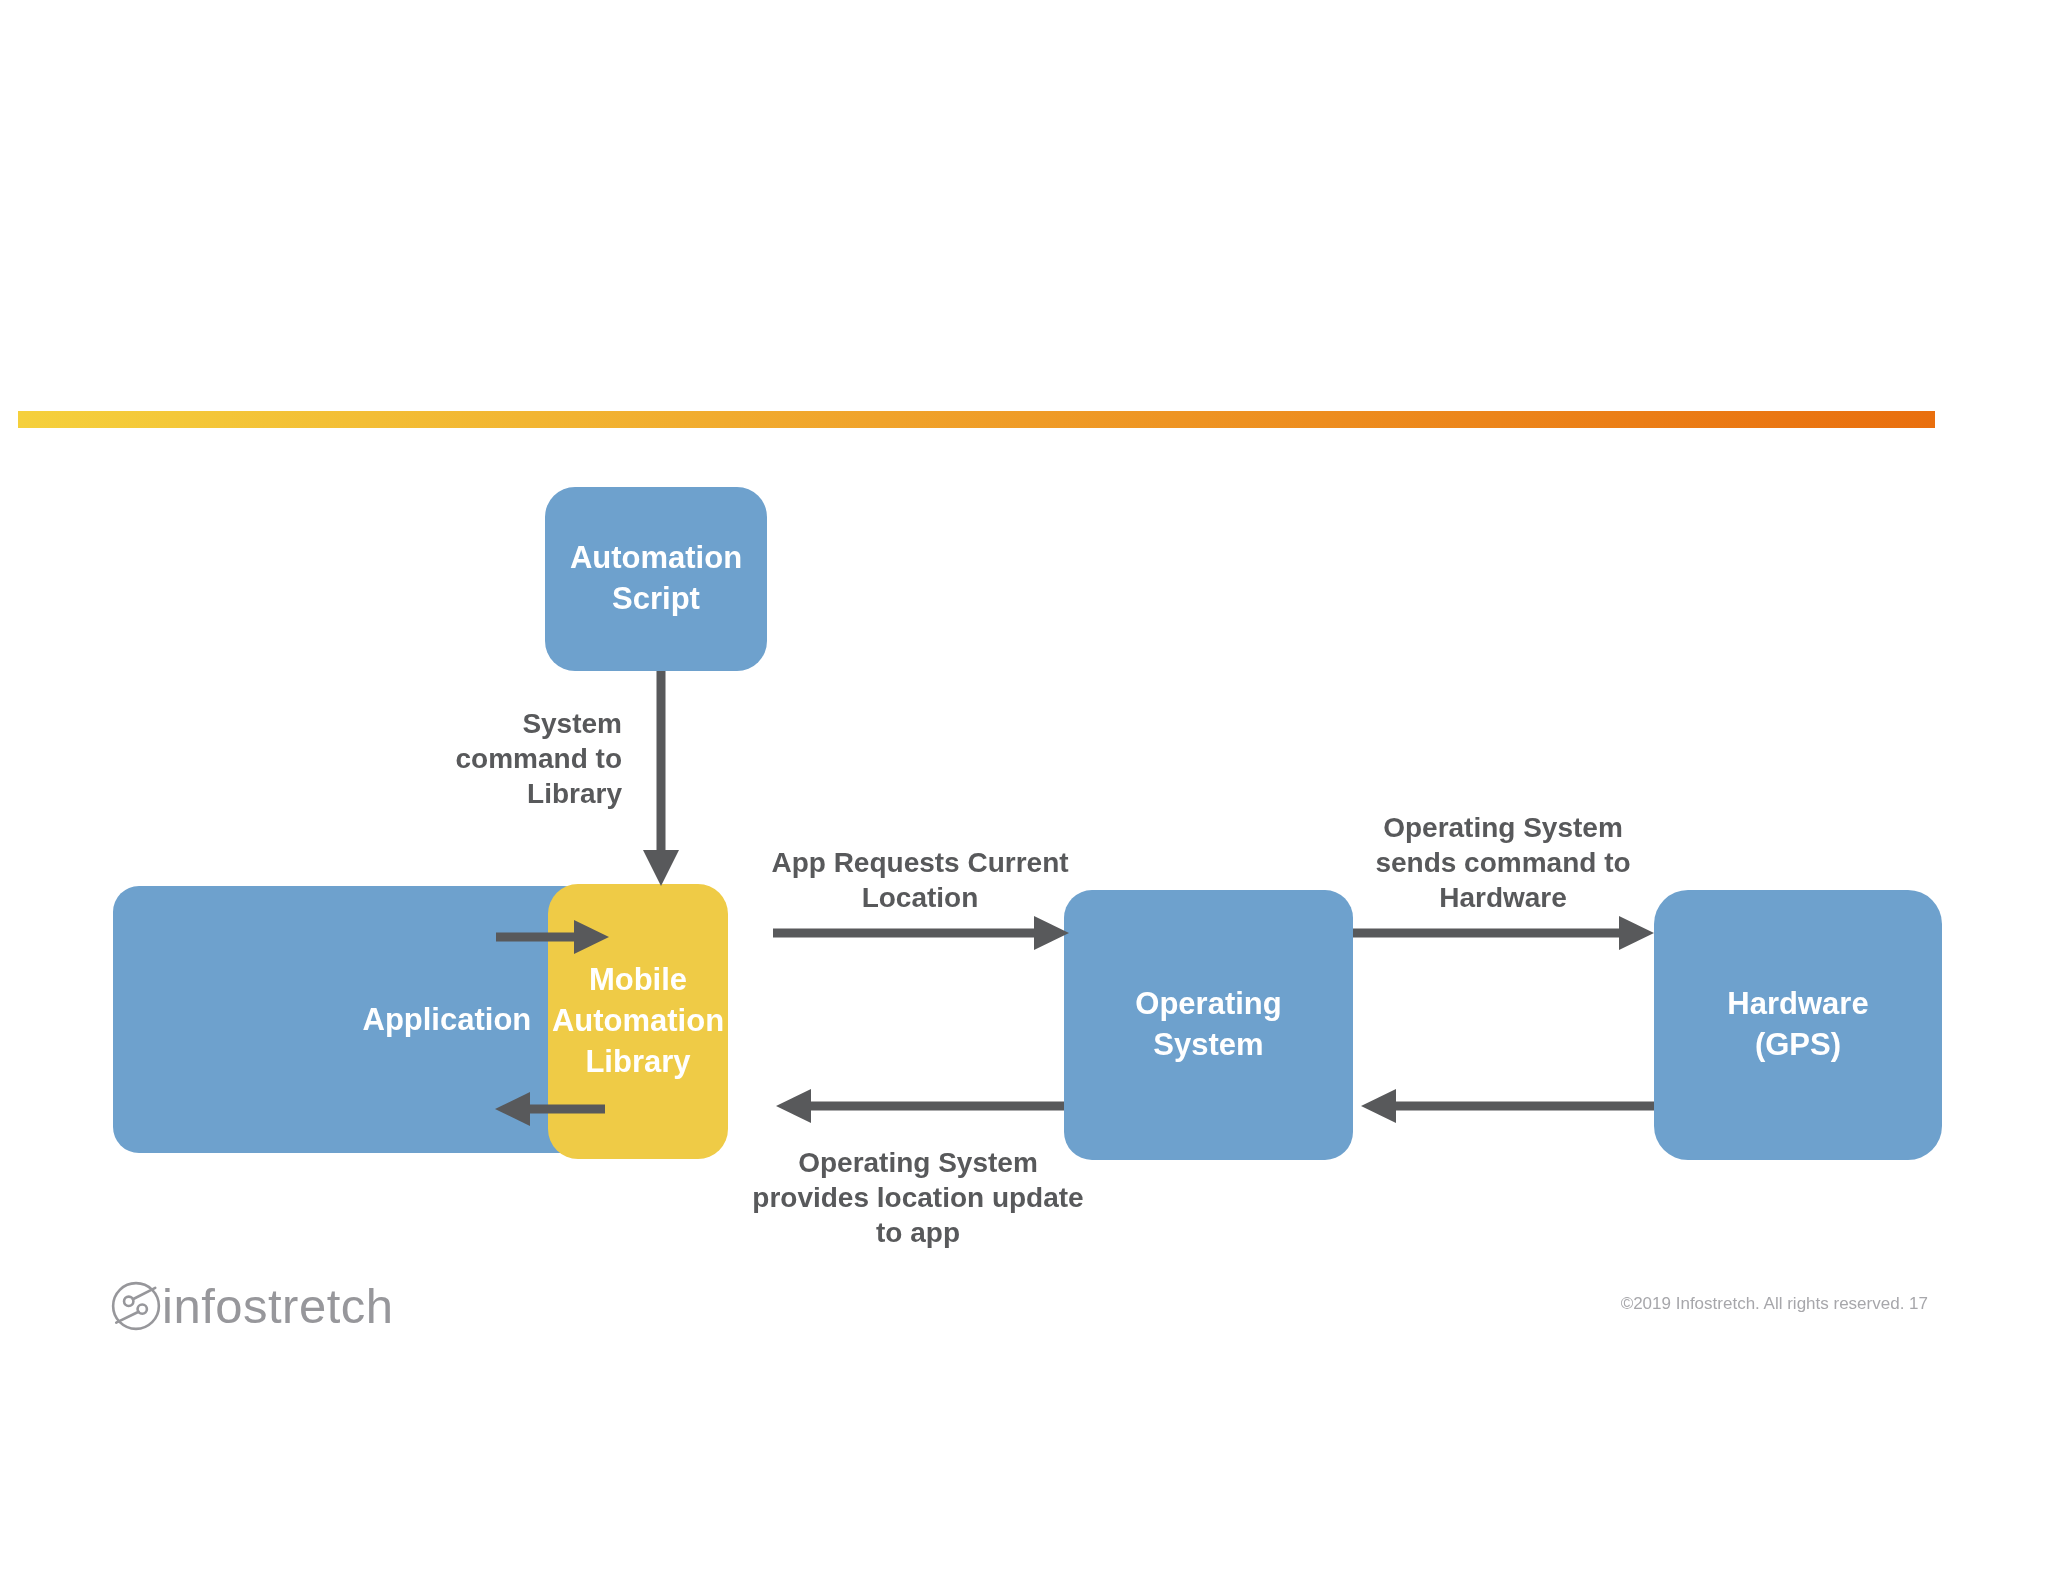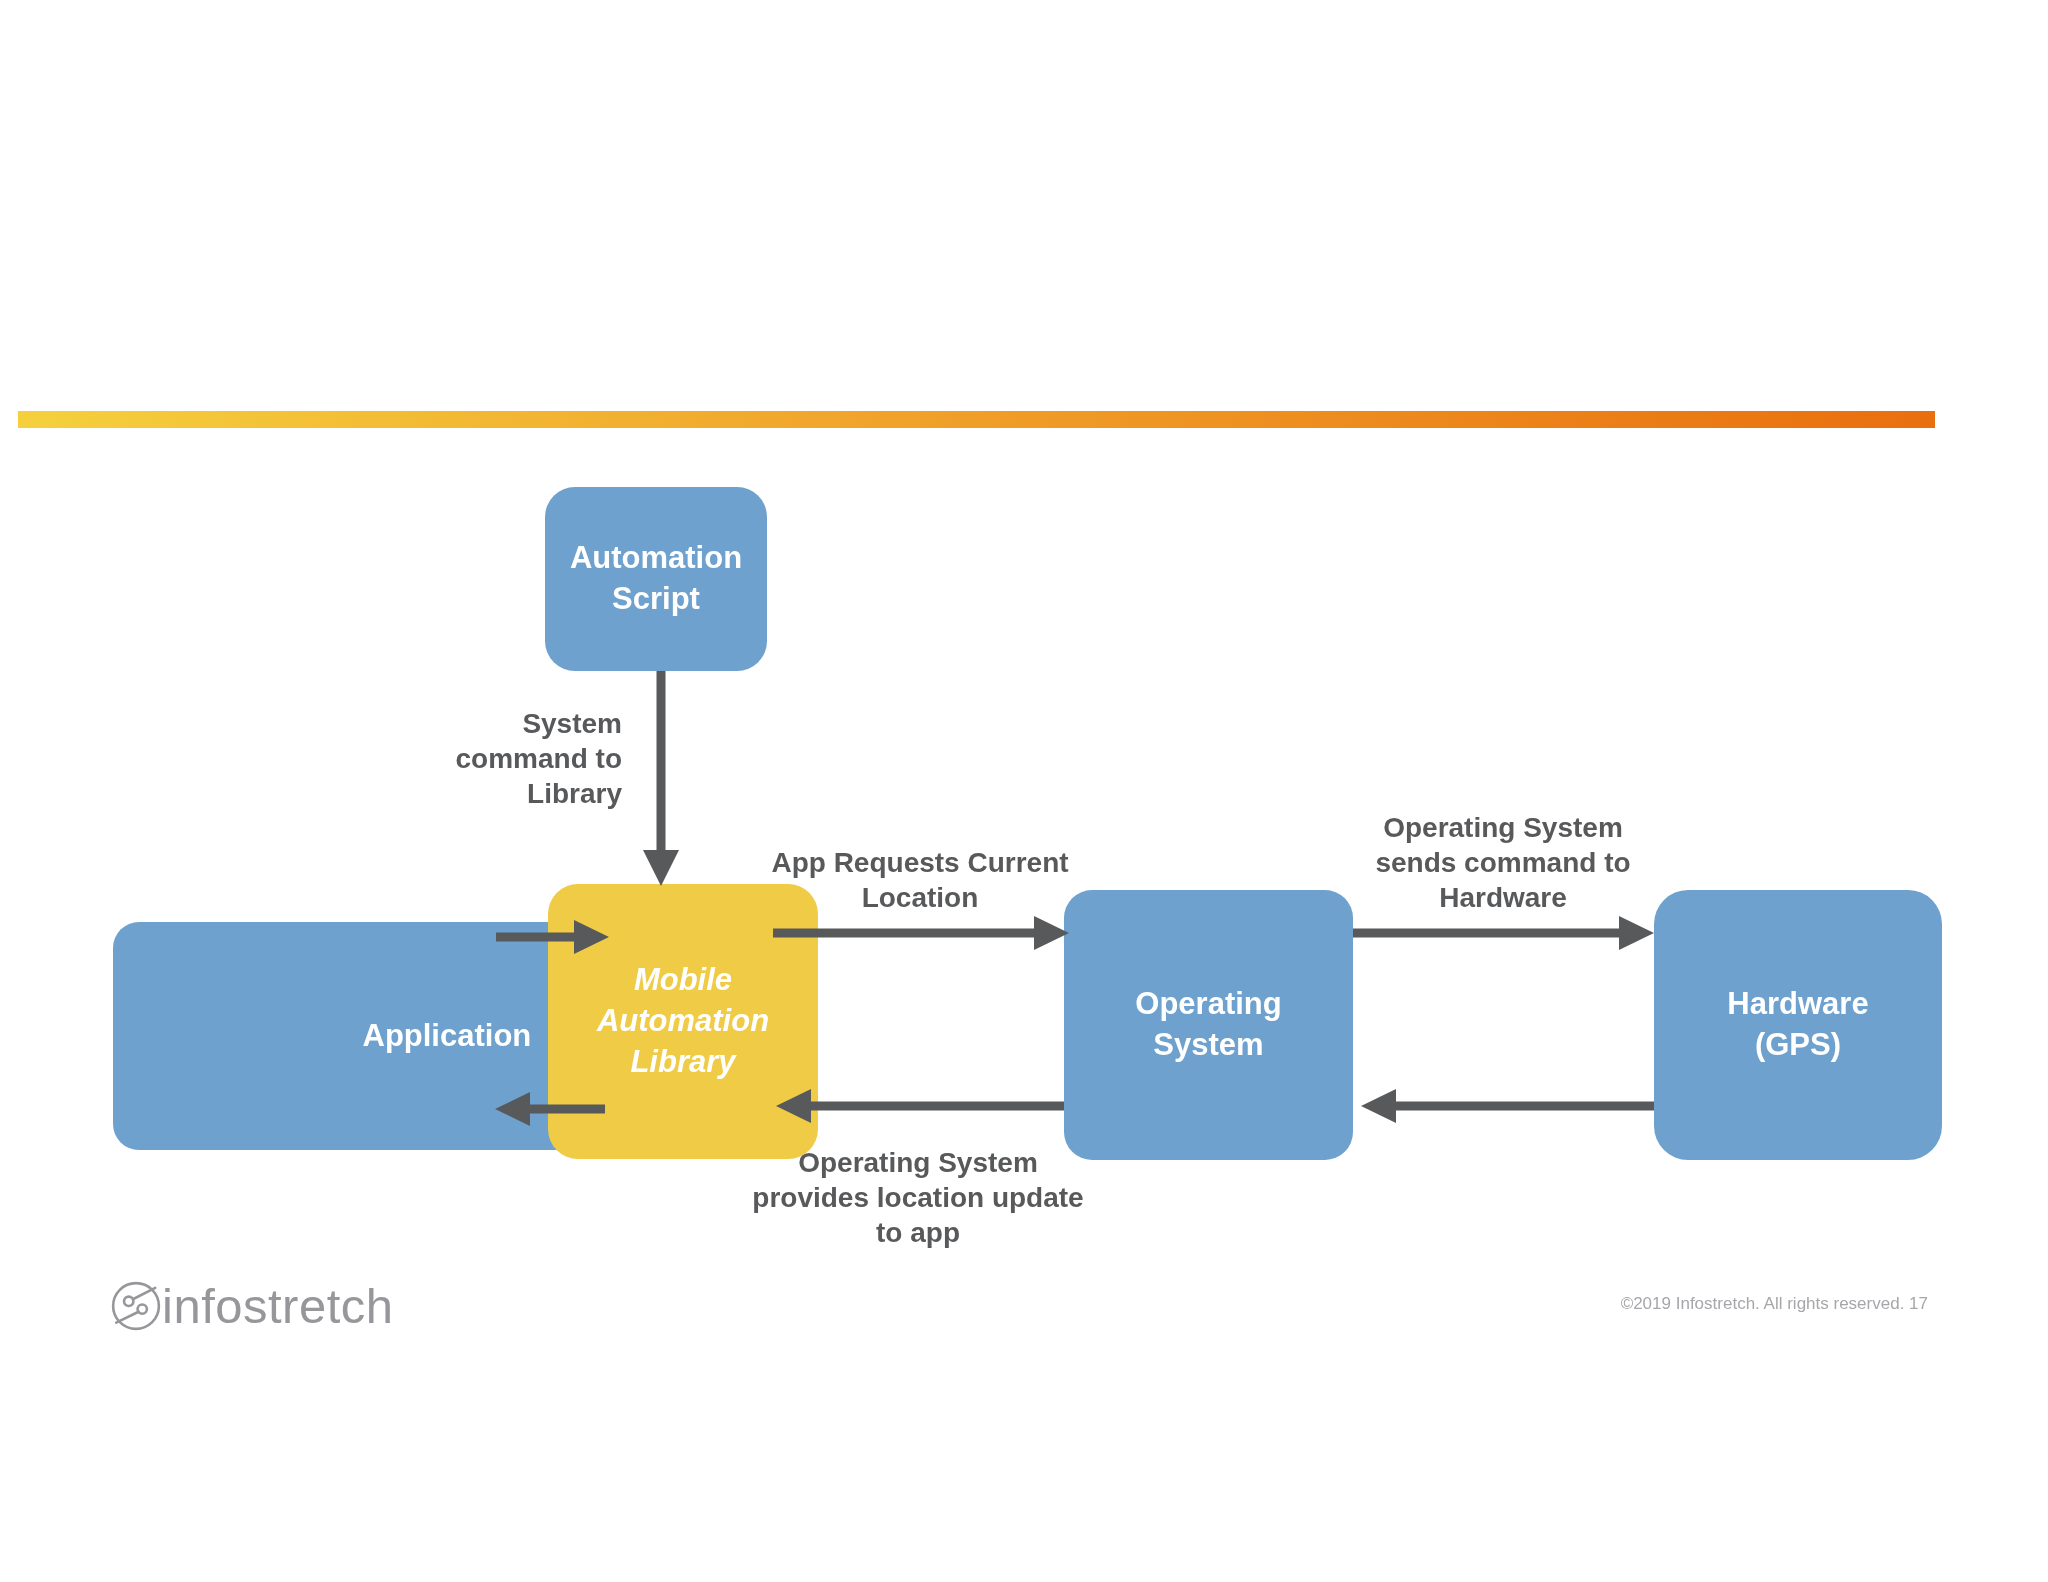--- a/index.html
+++ b/index.html
@@ -25,25 +25,25 @@
 
   .node{
     display:flex;align-items:center;justify-content:center;
     text-align:center;color:#ffffff;font-weight:bold;
     font-size:31px;line-height:1.32;
   }
   .blue{background:#6EA1CD;}
   .yellow{background:#EFCB46;}
 
   #node-automation-script{left:545px;top:487px;width:222px;height:184px;border-radius:30px;}
-  #node-application{left:113px;top:922px;width:477px;height:228px;border-radius:26px;}
+  #node-application{left:113px;top:886px;width:477px;height:267px;border-radius:26px;}
   #node-application .label{
     position:absolute;left:70%;top:50%;transform:translate(-50%,-50%);
   }
-  #node-mobile-automation-library{left:548px;top:884px;width:270px;height:275px;border-radius:30px;z-index:2;font-style:italic;}
+  #node-mobile-automation-library{left:548px;top:884px;width:180px;height:275px;border-radius:30px;z-index:2;}
   #node-operating-system{left:1064px;top:890px;width:289px;height:270px;border-radius:28px;}
   #node-hardware{left:1654px;top:890px;width:288px;height:270px;border-radius:34px;}
 
   .edge-label{
     font-size:28px;font-weight:bold;color:#58595B;
     line-height:35px;text-align:center;
   }
   #label-sends-command{left:342px;top:706px;width:280px;text-align:right;}
   #label-app-requests{left:720px;top:845px;width:400px;}
   #label-os-sends{left:1323px;top:810px;width:360px;}

